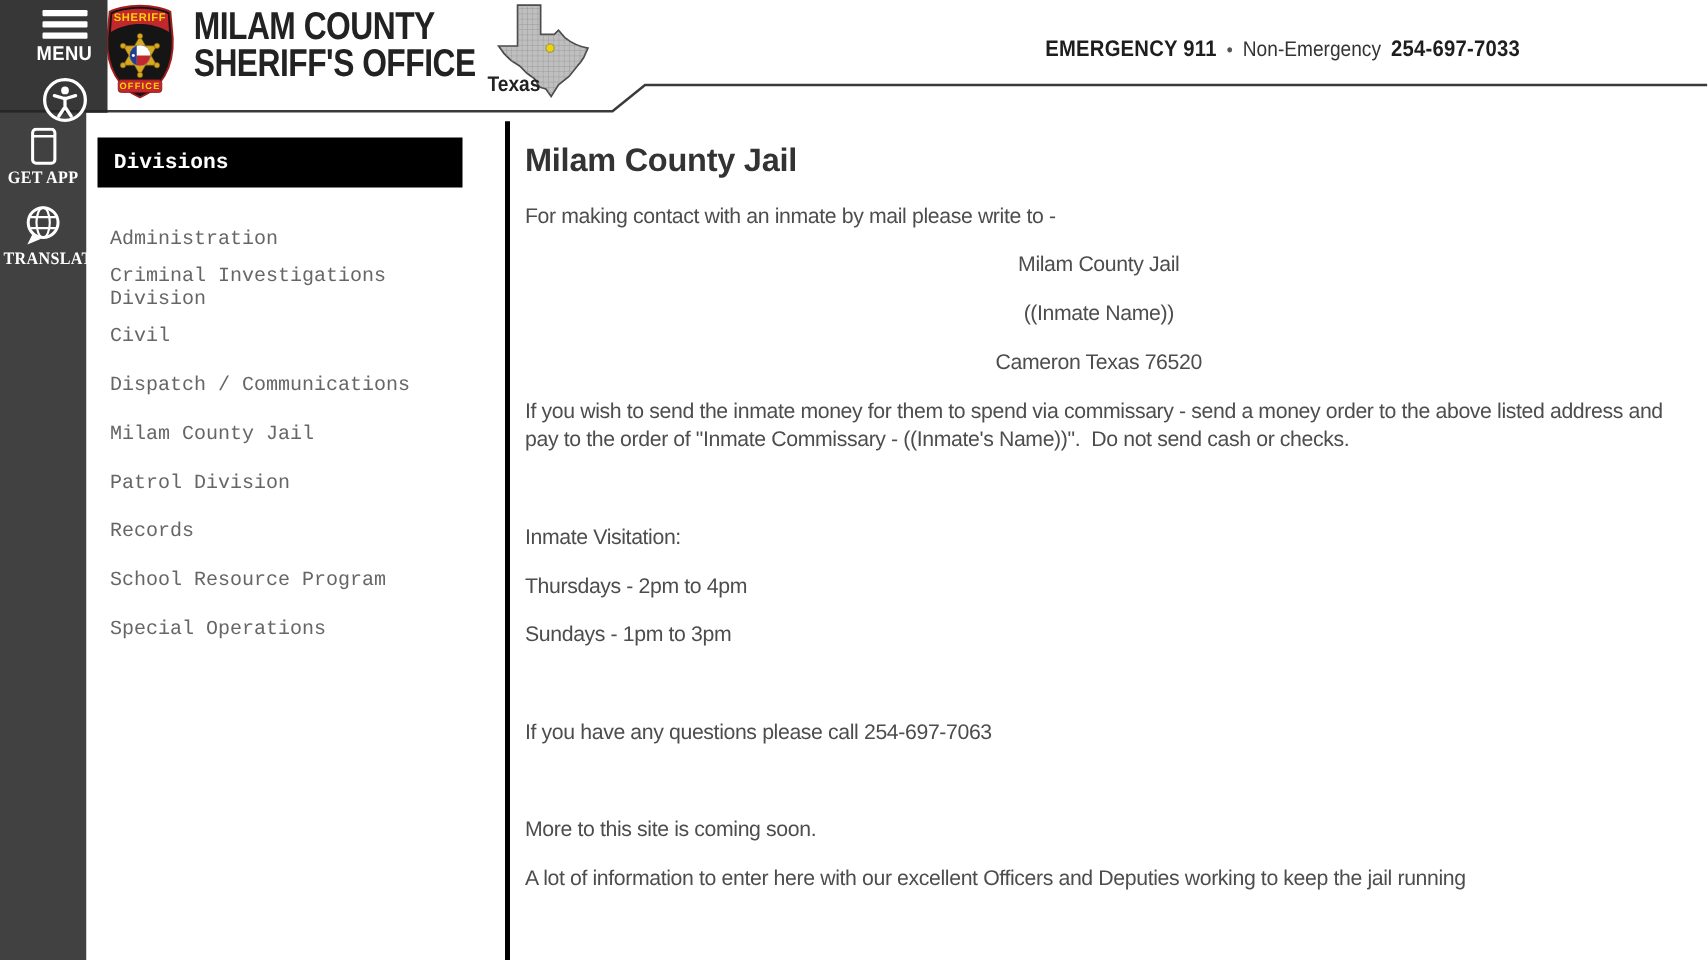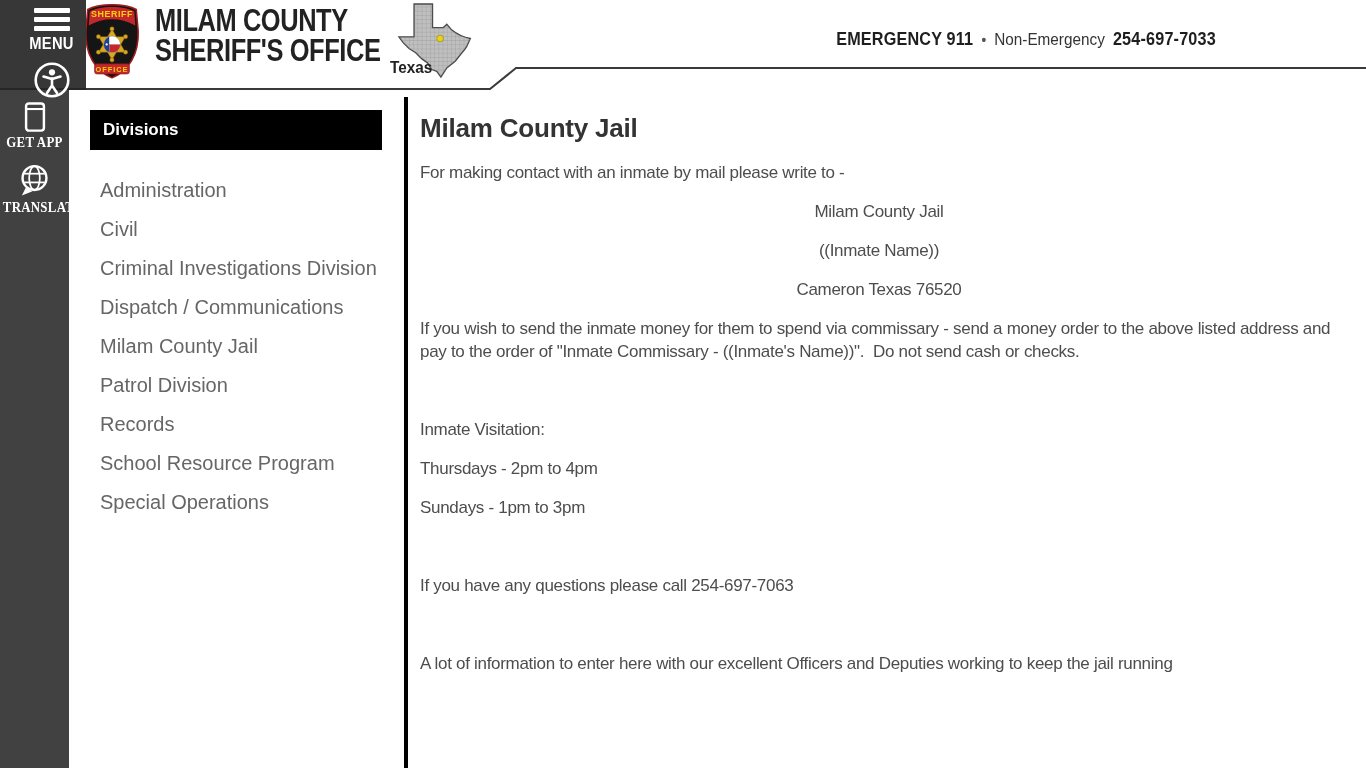--- a/index.html
+++ b/index.html
@@ -30,26 +30,26 @@
   .texas-wrap{position:absolute;left:319px;top:2px;width:84px;height:80px;}
   .texas-label{position:absolute;left:2px;bottom:4px;font-weight:700;font-size:17px;color:#222;
     transform:scaleX(.9);transform-origin:0 100%;}
   .contact{position:absolute;right:5px;top:29px;display:flex;align-items:baseline;gap:9px;
     transform:scaleX(.9);transform-origin:100% 0;white-space:nowrap;}
   .contact .em{font-weight:700;font-size:18px;color:#1e1e1e;letter-spacing:.2px;}
   .contact .dot{color:#555;font-size:15px;font-weight:700;}
   .contact .ne-lbl{font-weight:400;font-size:17px;color:#333;}
   .contact .ne-num{font-weight:700;font-size:18px;color:#1e1e1e;letter-spacing:.2px;}
   
-  .sidebar{position:absolute;left:90px;top:110px;width:292px;}
+  .sidebar{position:absolute;left:78px;top:110px;width:292px;font-family:Liberation Mono, monospace;}
   .sidebar-title{background:var(--sidebar-title-bg,#000);color:var(--sidebar-title-text,#fff);
     height:40px;display:flex;align-items:center;padding-left:13px;font-weight:700;font-size:17px;}
   .nav-list{list-style:none;margin:0;padding:21px 0 0 0;}
   .nav-list li{height:39px;display:flex;align-items:center;padding-left:10px;
-    color:var(--nav-text,#666);font-size:20px;cursor:pointer;}
+    color:var(--nav-text,#666);font-size:16px;cursor:pointer;}
   
   .vline{position:absolute;left:404px;top:97px;width:4px;height:671px;background:var(--divider,#000);}
   
   .content{position:absolute;left:420px;top:112px;width:918px;color:var(--body-text,#4d4d4d);}
   .content h1{margin:0 0 10px 0;font-size:26px;line-height:33px;font-weight:700;color:var(--heading-text,#333);letter-spacing:-.2px;}
   .content p{margin:16px 0;font-size:17px;line-height:23px;font-weight:400;letter-spacing:-.3px;white-space:pre-wrap;}
   .content p.center{text-align:center;}
   .gap{height:23px;margin:16px 0;}
   
   .w-stroke{stroke:#fff;fill:none;}
@@ -157,22 +157,22 @@
     <span class="dot">•</span>
     <span class="ne-lbl">Non-Emergency</span>
     <span class="ne-num">254-697-7033</span>
   </div>
 </div>
 
 <div class="sidebar">
   <div class="sidebar-title">Divisions</div>
   <ul class="nav-list">
     <li>Administration</li>
+    <li>Criminal Investigations Division</li>
     <li>Civil</li>
-    <li>Criminal Investigations Division</li>
     <li>Dispatch / Communications</li>
     <li>Milam County Jail</li>
     <li>Patrol Division</li>
     <li>Records</li>
     <li>School Resource Program</li>
     <li>Special Operations</li>
   </ul>
 </div>
 
 <div class="vline"></div>
@@ -184,14 +184,15 @@
   <p class="center">((Inmate Name))</p>
   <p class="center">Cameron Texas 76520</p>
   <p>If you wish to send the inmate money for them to spend via commissary - send a money order to the above listed address and pay to the order of "Inmate Commissary - ((Inmate's Name))".  Do not send cash or checks.</p>
   <div class="gap"></div>
   <p>Inmate Visitation:</p>
   <p>Thursdays - 2pm to 4pm</p>
   <p>Sundays - 1pm to 3pm</p>
   <div class="gap"></div>
   <p>If you have any questions please call 254-697-7063</p>
   <div class="gap"></div>
+  <p>More to this site is coming soon.</p>
   <p>A lot of information to enter here with our excellent Officers and Deputies working to keep the jail running</p>
 </div>
 
 </body></html>

